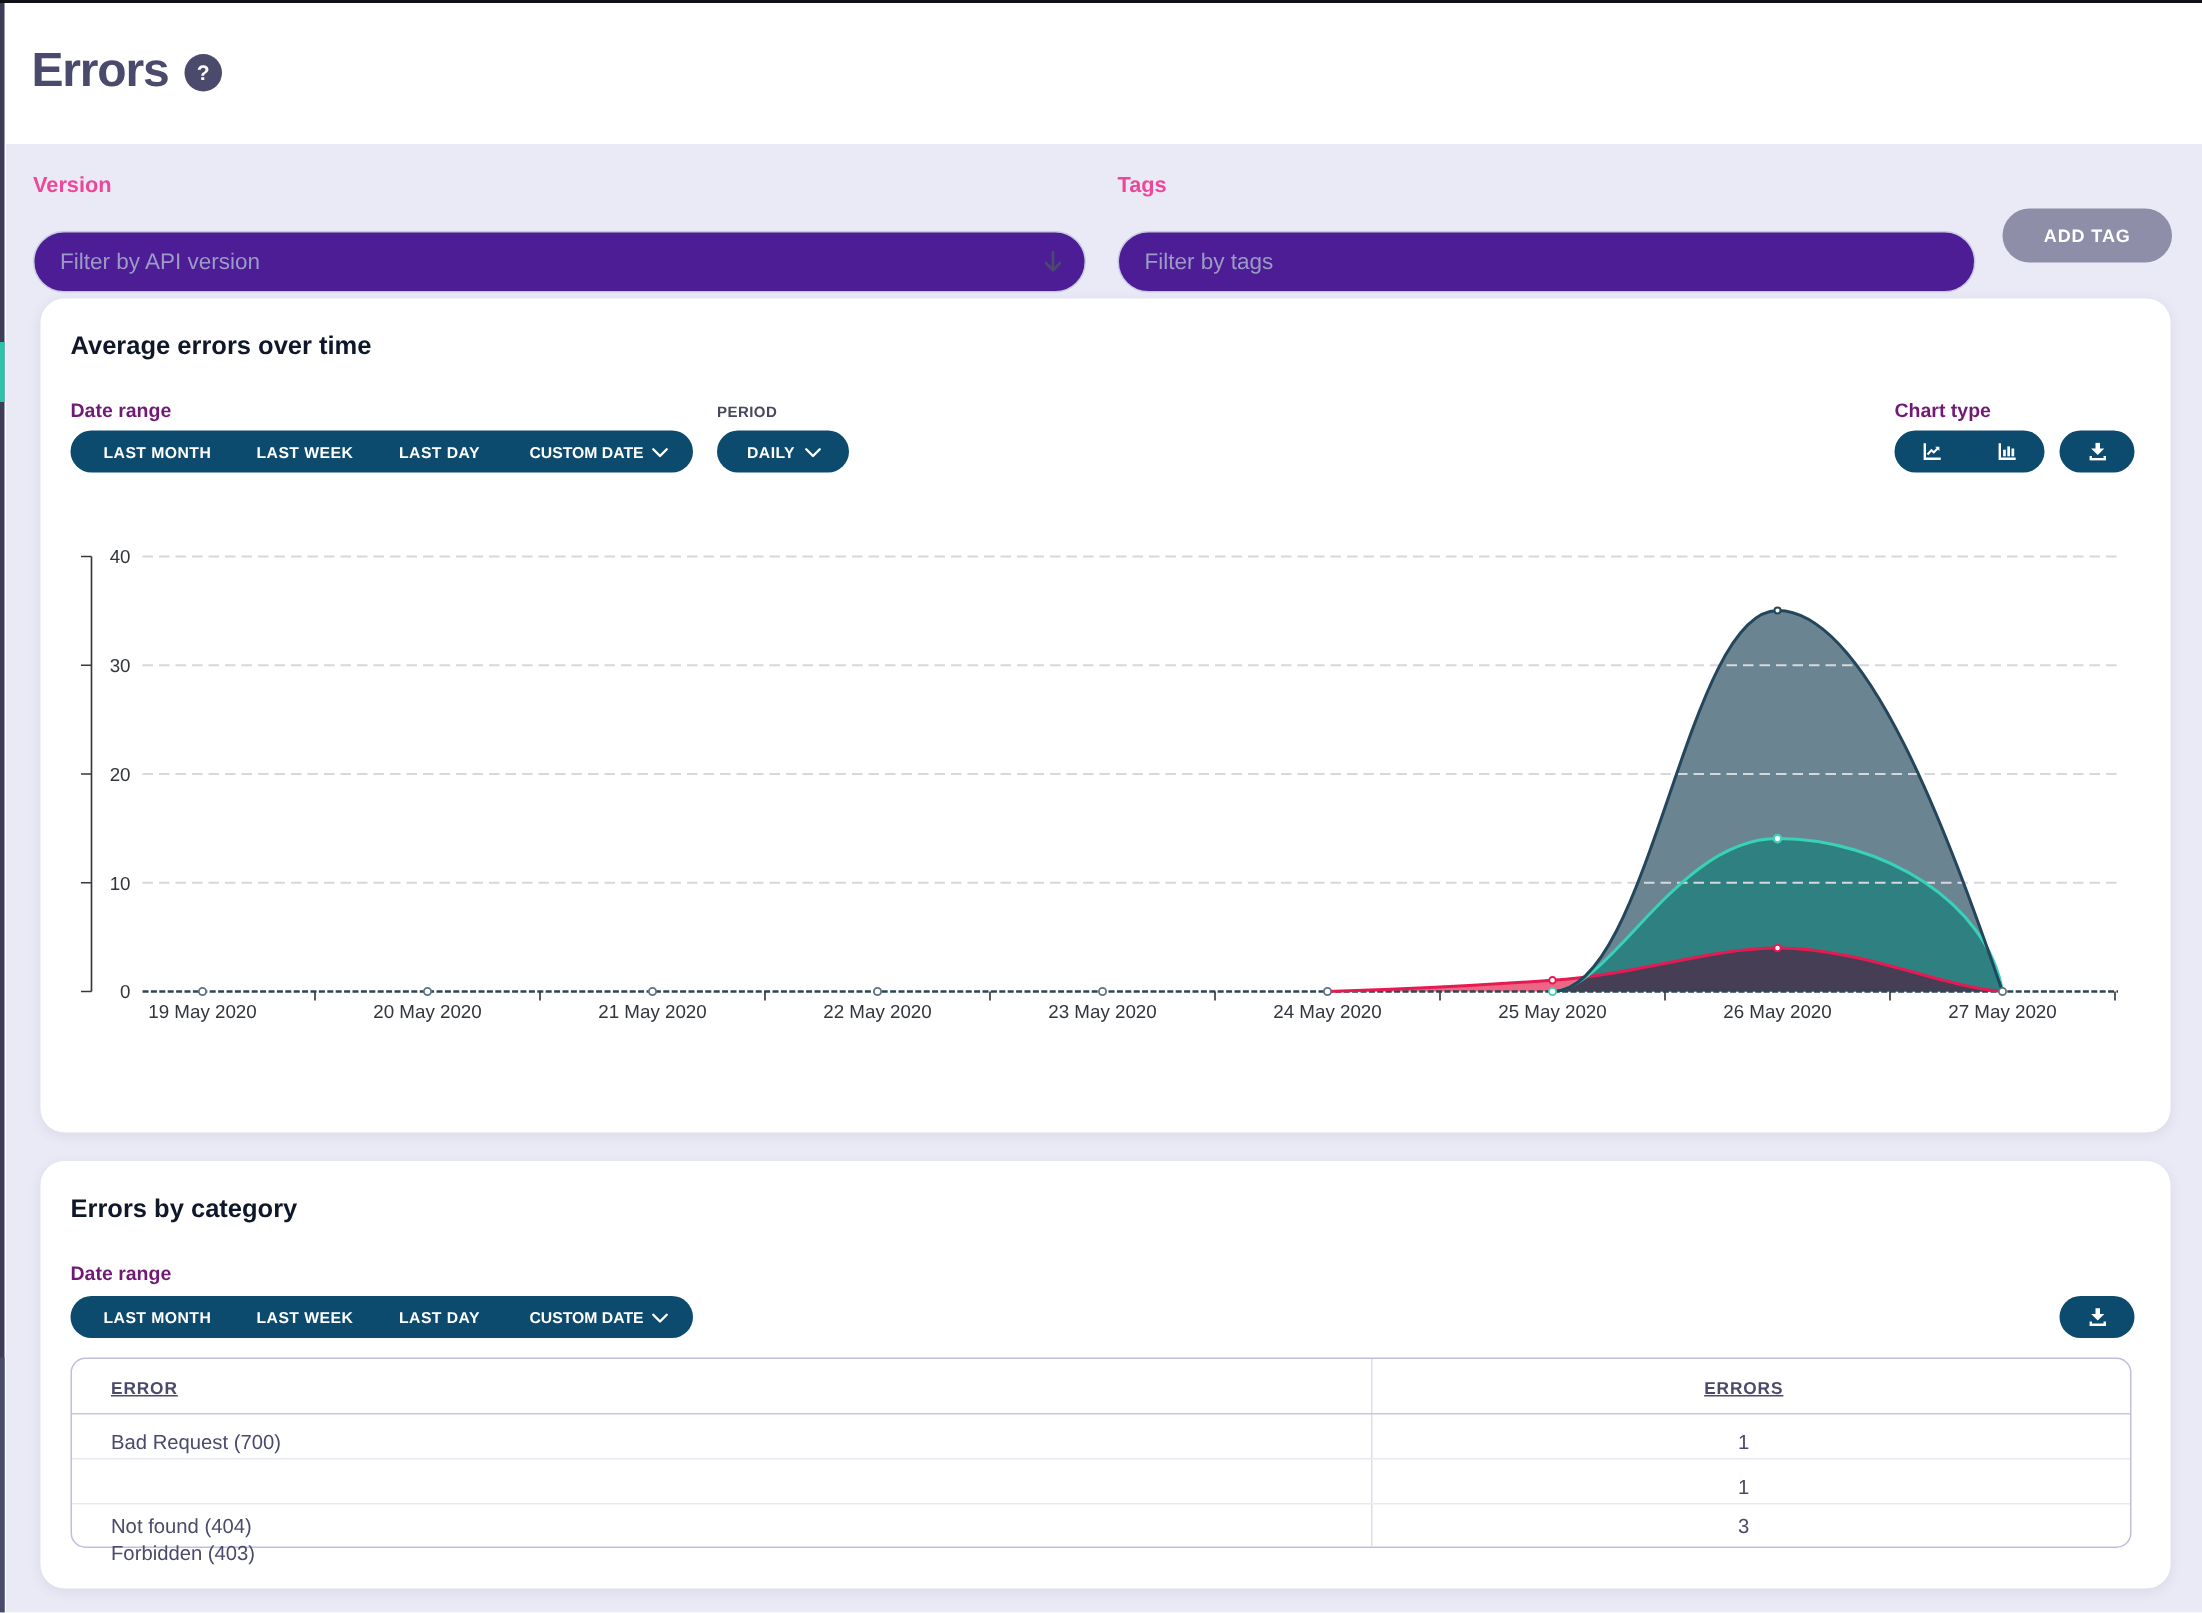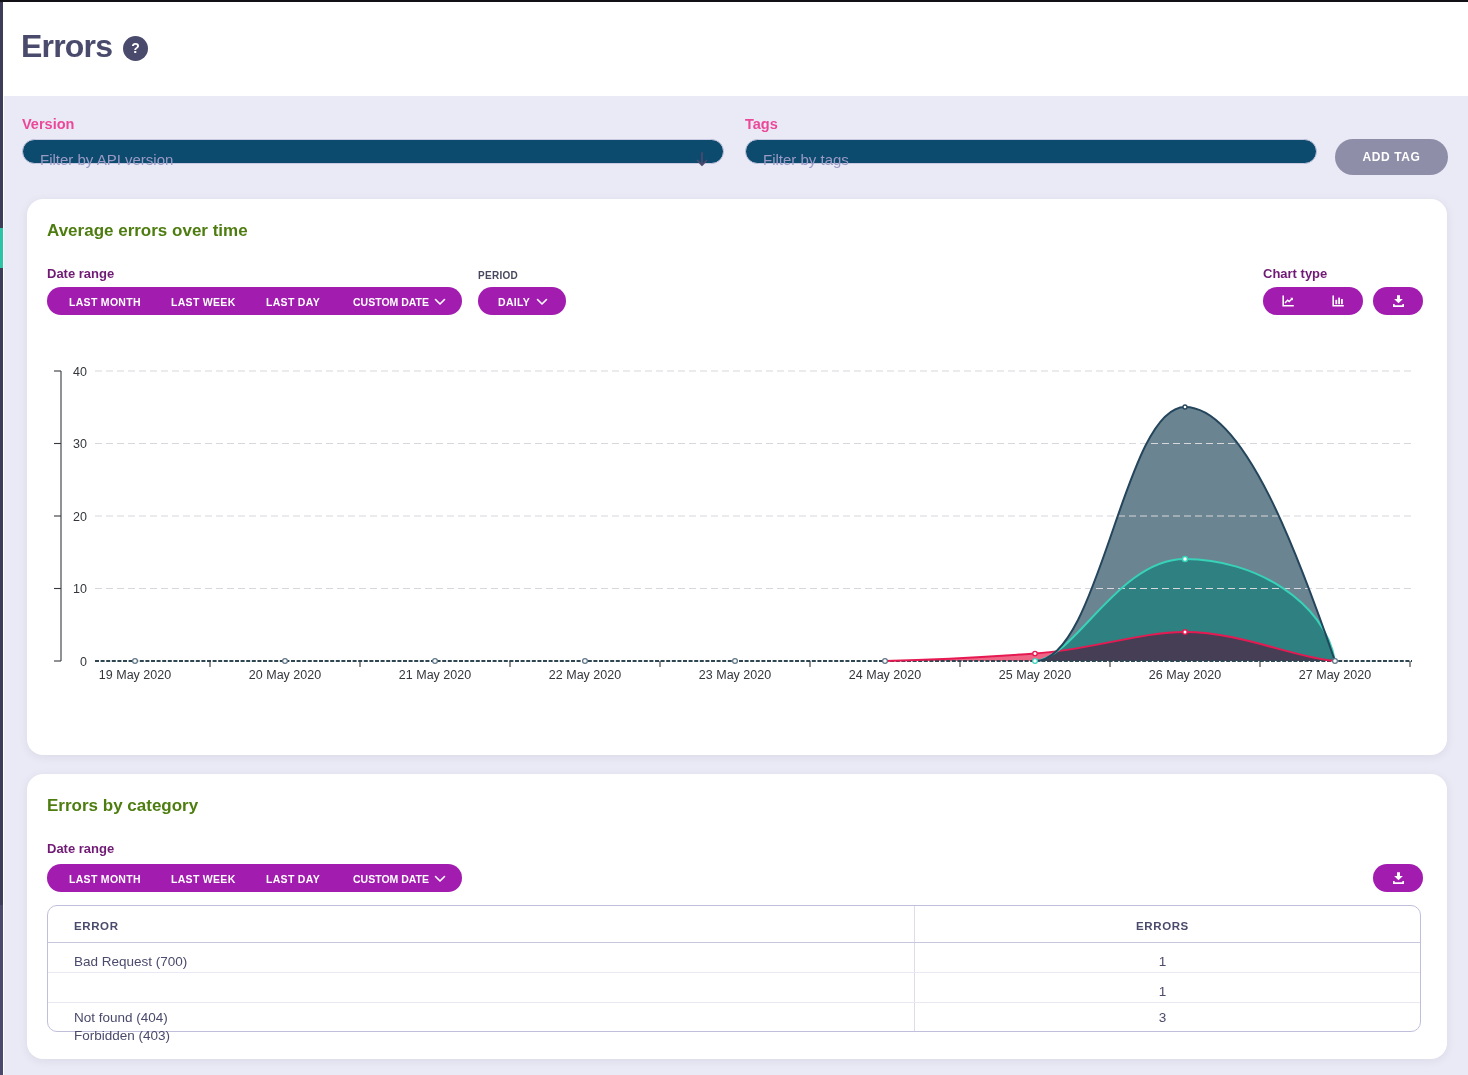--- a/index.html
+++ b/index.html
@@ -7,32 +7,32 @@
 body { position:relative; background:#fff; font-family:"Liberation Sans",sans-serif; color:#4A4A6C; }
 .abs { position:absolute; }
 .topline { left:0; top:0; width:1468px; height:2px; background:#101016; }
 .leftbar { left:0; top:2px; width:2.5px; height:1073px; background:#3D3D5A; }
 .leftbar2 { left:0; top:905px; width:2.5px; height:170px; background:#4A4A6E; }
 .leftteal { left:0; top:228px; width:2.5px; height:40px; background:#2CC4A8; }
 .pagetitle { left:21px; top:28px; font-size:32px; font-weight:bold; color:#4A4A6C; letter-spacing:-0.8px; }
 .helpbadge { left:123px; top:36px; width:25px; height:25px; border-radius:50%; background:#4A4A6C; color:#fff; font-size:14px; font-weight:bold; text-align:center; line-height:25px; }
 .lavender { left:4px; top:96px; width:1464px; height:979px; background:#EAEAF6; }
 .flabel { font-size:14.5px; font-weight:bold; color:#ec4899; }
-.input { background:#0c4a6e; border:1.5px solid #C9C9E2; border-radius:21px; height:25px; }
+.input { background:#4c1d95; border:1.5px solid #C9C9E2; border-radius:21px; height:41px;margin-top:15px; }
 .ph { position:absolute; left:17px; top:11px; font-size:15px; color:#9B9BC5; }
 .addtag { left:1335px; top:139px; width:113px; height:36px; border-radius:18px; background:#8E8EA9; color:#fff; font-size:12px; font-weight:bold; letter-spacing:0.6px; text-align:center; line-height:36px; }
 .card { background:#fff; border-radius:16px; box-shadow:0 2px 8px rgba(74,74,120,0.10); }
-.ctitle { font-size:17px; font-weight:bold; color:#4d7c0f; }
+.ctitle { font-size:17px; font-weight:bold; color:#0f172a; }
 .blabel { font-size:13px; font-weight:bold; color:#701a75; }
 .slabel { font-size:11px; font-weight:bold; letter-spacing:0.5px; color:#47475F; }
-.pill { background:#a21caf; border-radius:14px; height:28px; }
+.pill { background:#0c4a6e; border-radius:14px; height:28px; }
 .pill span { position:absolute; top:9px; color:#fff; font-size:10.5px; font-weight:bold; letter-spacing:0.3px; white-space:nowrap; }
 .table { left:47px; top:905px; width:1374px; height:127px; background:#fff; border:1.2px solid #BFBFDC; border-radius:10px; }
 .tdivider { left:914px; top:906px; width:1px; height:125px; background:#DCDCEA; }
-.thead { font-size:11.5px; font-weight:bold; letter-spacing:0.6px; color:#4A4A6C; }
+.thead { font-size:11.5px; font-weight:bold; letter-spacing:0.6px; color:#4A4A6C;text-decoration:underline; }
 .tcell { font-size:13.5px; color:#4A4A6C; }
 .rowline { left:48px; height:1px; width:1372px; background:#E9E9F3; }
 </style>
 </head>
 <body>
 <div class="abs topline"></div>
 <div class="abs leftbar"></div>
 <div class="abs leftbar2"></div>
 <div class="abs leftteal"></div>
 <div class="abs pagetitle">Errors</div>

